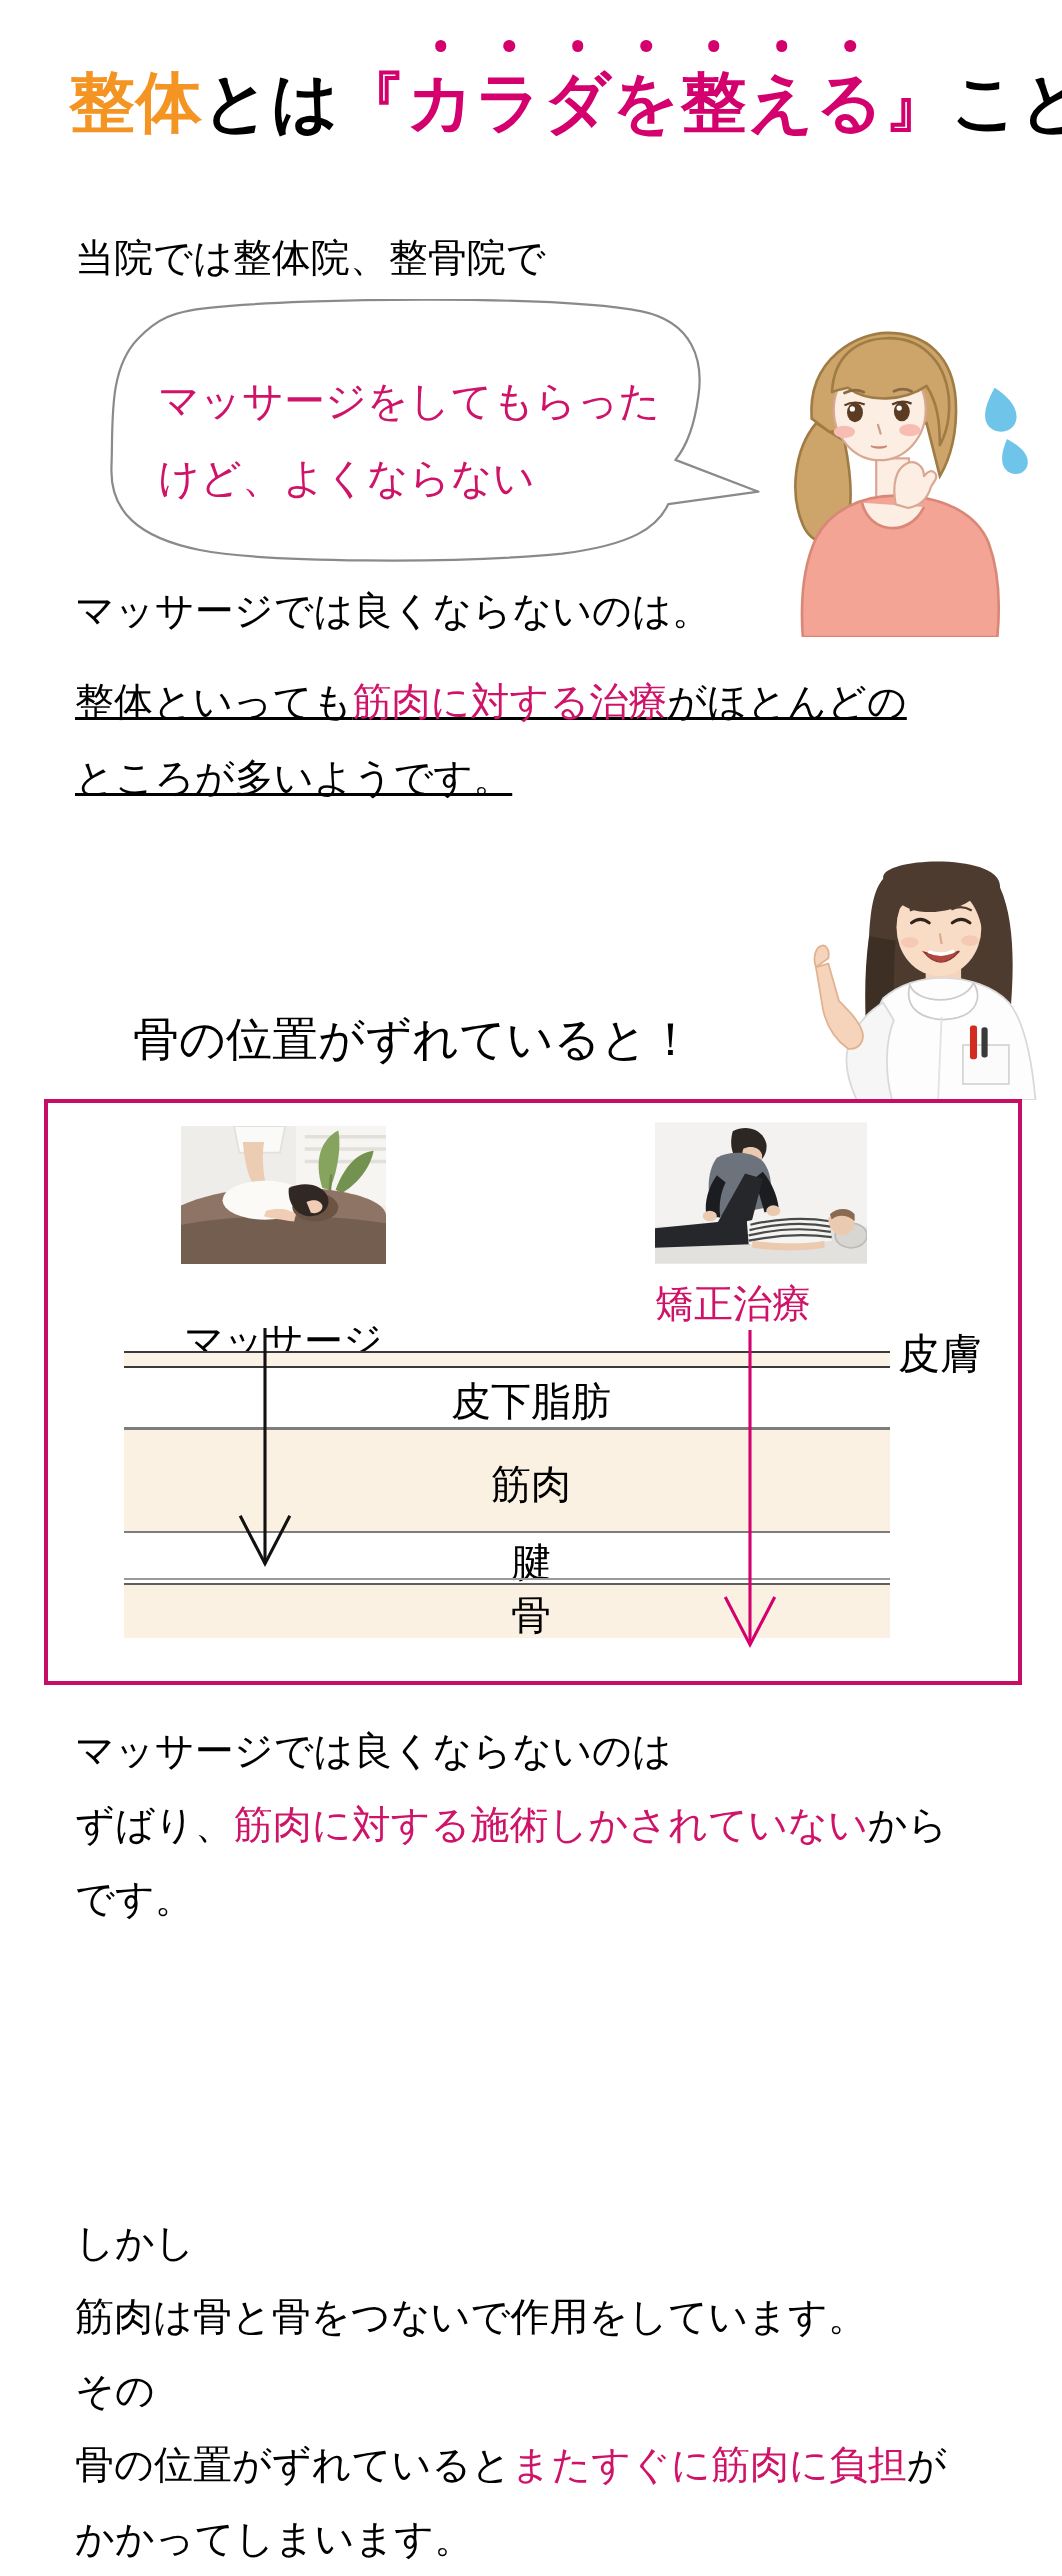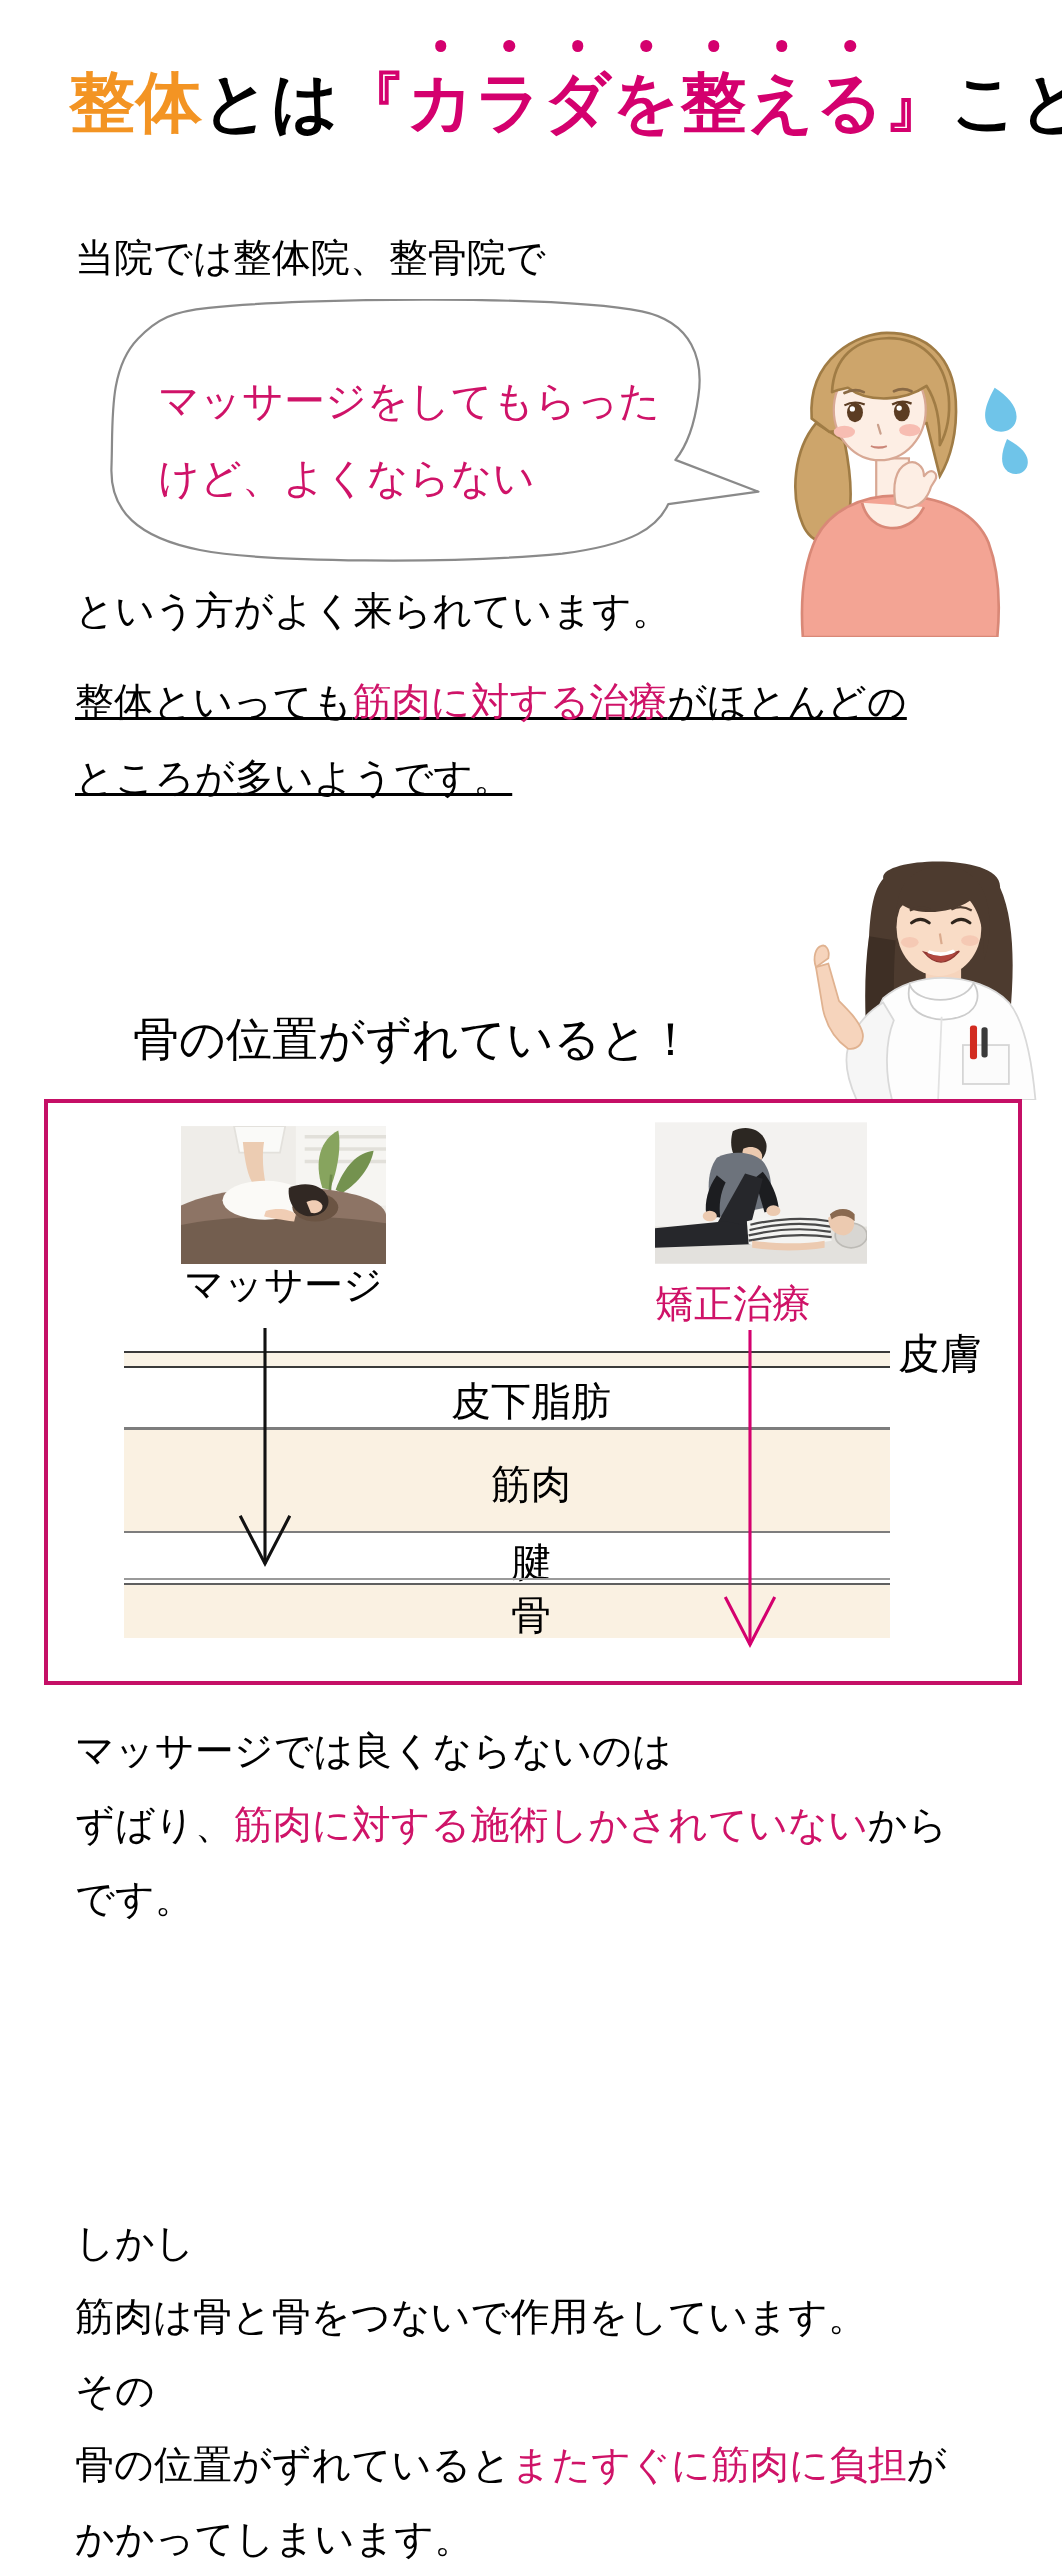--- a/index.html
+++ b/index.html
@@ -121,21 +121,21 @@
 
     <path d="M 112 210 C 120 245 165 250 182 215" fill="#fdeee4" stroke="#d98877" stroke-width="3"></path>
 
     <path d="M 150 212 C 146 190 150 172 162 166 C 172 161 182 168 182 180
              L 186 176 C 192 172 198 177 195 184 L 190 192 C 186 206 176 214 164 216 Z" fill="#fdeee4" stroke="#d8a894" stroke-width="2.5" stroke-linejoin="round"></path>
 
     <path d="M 262 80 C 252 98 248 112 254 122 C 262 134 282 132 286 118 C 290 104 278 90 262 80 Z" fill="#6fc4e9"></path>
     <path d="M 276 138 C 270 152 268 164 274 172 C 281 181 296 179 299 168 C 302 156 291 146 276 138 Z" fill="#6fc4e9"></path>
   </svg>
 
-  <div class="abs para" style="top:574px;">という方がよく来られています。</div>
+  <div class="abs para" style="top:574px;">マッサージでは良くならないのは。</div>
 
   <div class="abs para" style="top:664px;line-height:76px;text-decoration:underline;">
     <div><span>整体といっても</span><span class="hl">筋肉に対する治療</span><span>がほとんどの</span></div>
     <div>ところが多いようです。</div>
   </div>
 
   <svg class="abs" style="left:777px;top:852px;" width="285" height="248" viewBox="0 0 322 280">
 
     <path d="M 120 30 C 115 5 255 0 252 40 C 270 80 268 140 262 200 C 258 240 250 265 245 280
              L 120 280 C 108 220 100 150 104 95 C 106 60 110 42 120 30 Z" fill="#4d3b2f"></path>
@@ -237,21 +237,21 @@
     </g>
 
     <path d="M 110 134 C 140 138 170 138 192 134 L 192 142 C 166 146 136 146 110 142 Z" fill="#eccab0"></path>
 
     <ellipse cx="222" cy="128" rx="18" ry="14" fill="#d8d6d2"></ellipse>
     <ellipse cx="222" cy="128" rx="18" ry="14" fill="none" stroke="#bdbbb6" stroke-width="2"></ellipse>
     <path d="M 196 108 C 206 100 218 100 224 108 C 228 116 224 126 214 128 C 204 128 196 120 196 108 Z" fill="#eccab0"></path>
     <path d="M 198 104 C 206 96 220 96 226 104 L 226 112 C 218 104 206 104 200 110 Z" fill="#8a6a50"></path>
   </svg>
 
-  <div class="photo-label" style="left:181px;top:1258px;width:205px;text-align:center;color:#000;">マッサージ</div>
+  <div class="photo-label" style="left:181px;top:1314px;width:205px;text-align:center;color:#000;">マッサージ</div>
   <div class="photo-label" style="left:655px;top:1277px;width:212px;text-align:left;color:var(--body-magenta);">矯正治療</div>
 
   <div class="abs layer-line" style="top:1351px;height:1.8px;background:#3a3a3a;"></div>
   <div class="abs layer-band" style="top:1353px;height:13.3px;background:var(--band-light);"></div>
   <div class="abs layer-line" style="top:1366px;height:1.8px;background:#3a3a3a;"></div>
 
   <div class="abs layer-band" style="top:1368px;height:59px;background:#ffffff;"></div>
   <div class="abs layer-label" style="top:1374px;">皮下脂肪</div>
 
   <div class="abs layer-line" style="top:1427px;height:2.7px;background:#7d7d7d;"></div>

